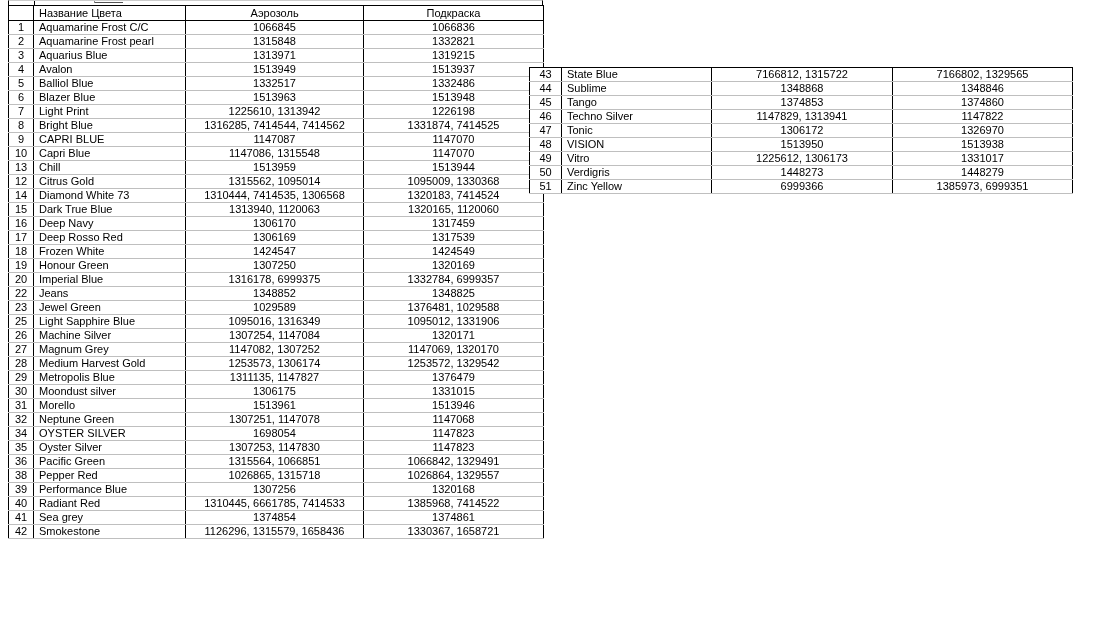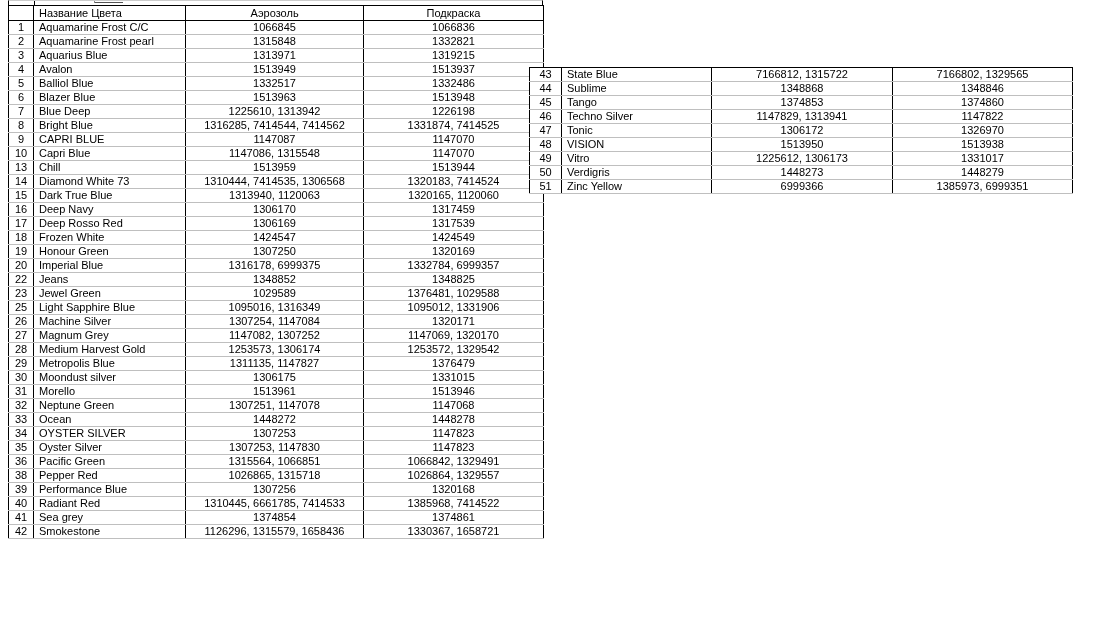--- a/index.html
+++ b/index.html
@@ -191,21 +191,21 @@
             <td class="c-val">1332486</td>
           </tr>
           <tr>
             <td class="c-num">6</td>
             <td class="c-name">Blazer Blue</td>
             <td class="c-val">1513963</td>
             <td class="c-val">1513948</td>
           </tr>
           <tr>
             <td class="c-num">7</td>
-            <td class="c-name">Blue Deep</td>
+            <td class="c-name">Light Print</td>
             <td class="c-val">1225610, 1313942</td>
             <td class="c-val">1226198</td>
           </tr>
           <tr>
             <td class="c-num">8</td>
             <td class="c-name">Bright Blue</td>
             <td class="c-val">1316285, 7414544, 7414562</td>
             <td class="c-val">1331874, 7414525</td>
           </tr>
           <tr>
@@ -220,20 +220,26 @@
             <td class="c-val">1147086, 1315548</td>
             <td class="c-val">1147070</td>
           </tr>
           <tr>
             <td class="c-num">13</td>
             <td class="c-name">Chill</td>
             <td class="c-val">1513959</td>
             <td class="c-val">1513944</td>
           </tr>
           <tr>
+            <td class="c-num">12</td>
+            <td class="c-name">Citrus Gold</td>
+            <td class="c-val">1315562, 1095014</td>
+            <td class="c-val">1095009, 1330368</td>
+          </tr>
+          <tr>
             <td class="c-num">14</td>
             <td class="c-name">Diamond White 73</td>
             <td class="c-val">1310444, 7414535, 1306568</td>
             <td class="c-val">1320183, 7414524</td>
           </tr>
           <tr>
             <td class="c-num">15</td>
             <td class="c-name">Dark True Blue</td>
             <td class="c-val">1313940, 1120063</td>
             <td class="c-val">1320165, 1120060</td>
@@ -322,29 +328,23 @@
             <td class="c-val">1513961</td>
             <td class="c-val">1513946</td>
           </tr>
           <tr>
             <td class="c-num">32</td>
             <td class="c-name">Neptune Green</td>
             <td class="c-val">1307251, 1147078</td>
             <td class="c-val">1147068</td>
           </tr>
           <tr>
-            <td class="c-num">33</td>
-            <td class="c-name">Ocean</td>
-            <td class="c-val">1448272</td>
-            <td class="c-val">1448278</td>
-          </tr>
-          <tr>
             <td class="c-num">34</td>
             <td class="c-name">OYSTER SILVER</td>
-            <td class="c-val">1307253</td>
+            <td class="c-val">1698054</td>
             <td class="c-val">1147823</td>
           </tr>
           <tr>
             <td class="c-num">35</td>
             <td class="c-name">Oyster Silver</td>
             <td class="c-val">1307253, 1147830</td>
             <td class="c-val">1147823</td>
           </tr>
           <tr>
             <td class="c-num">36</td>

